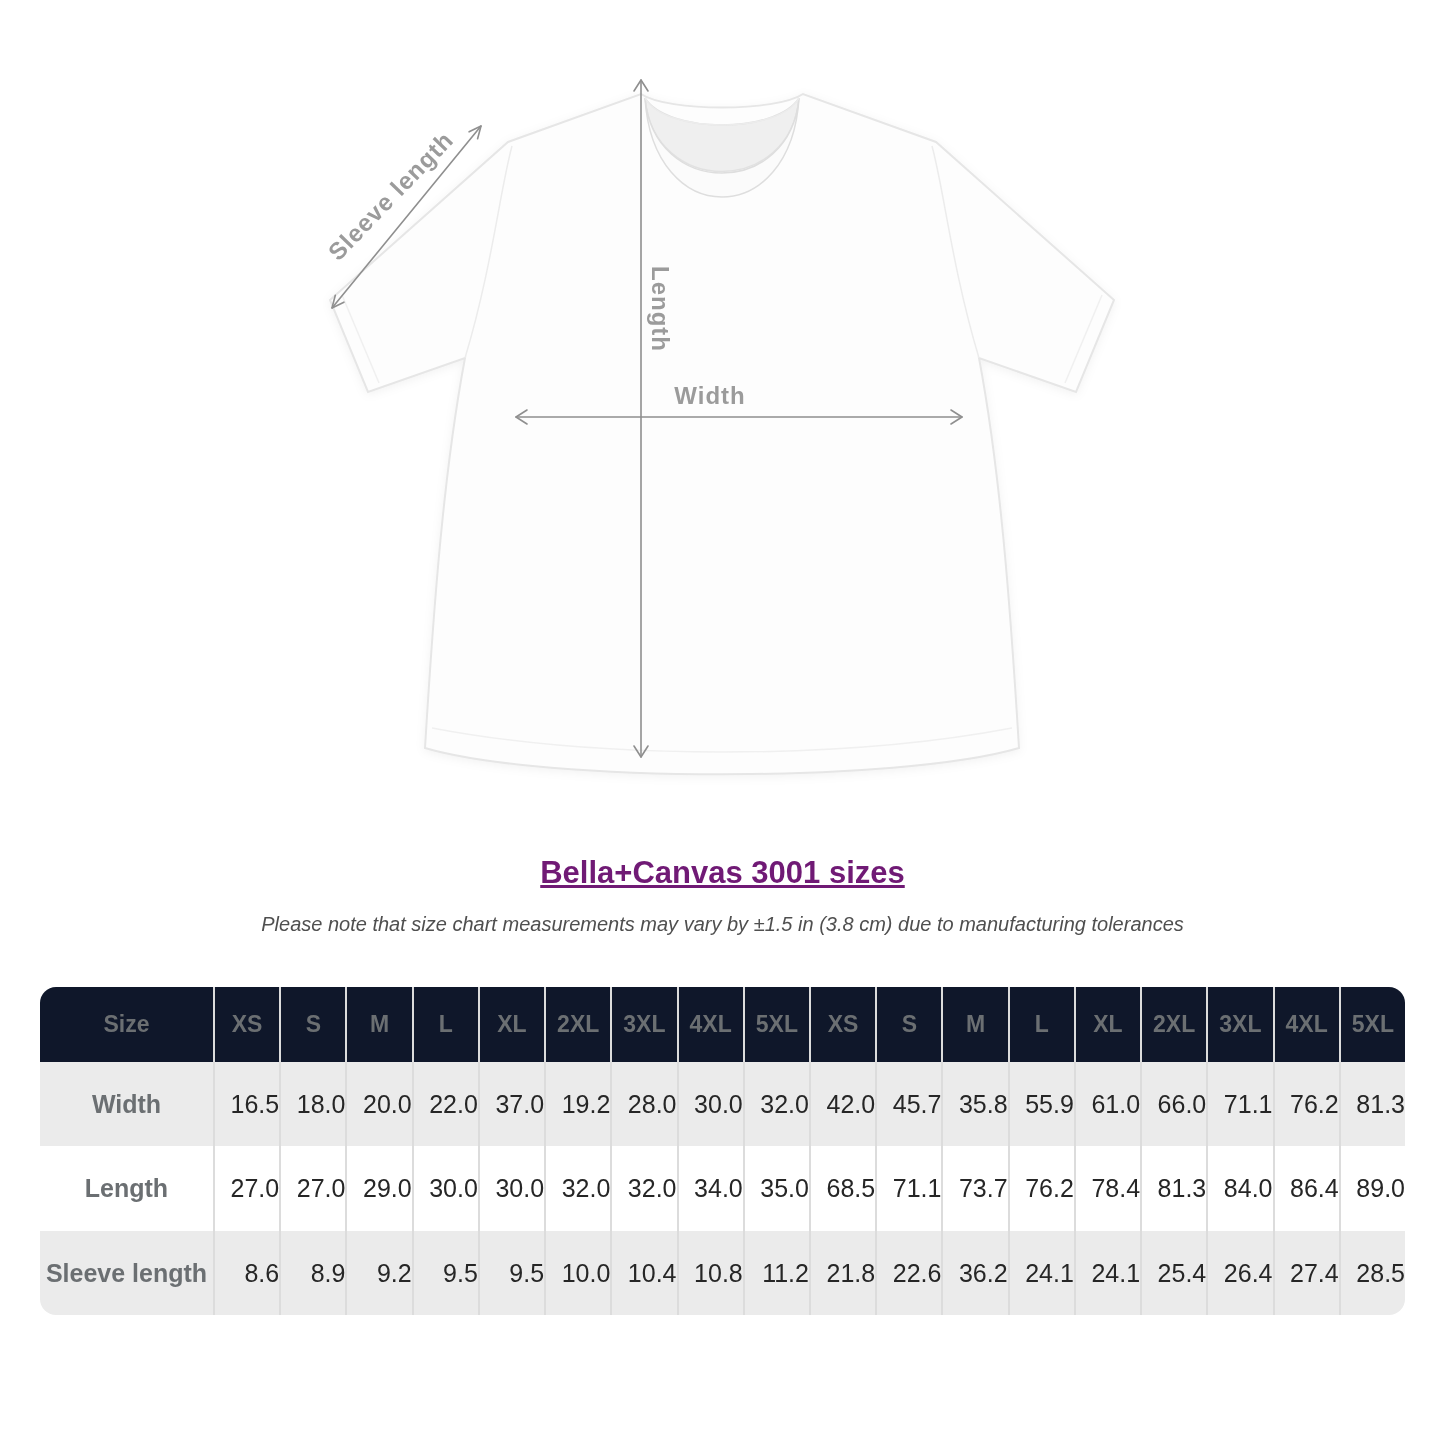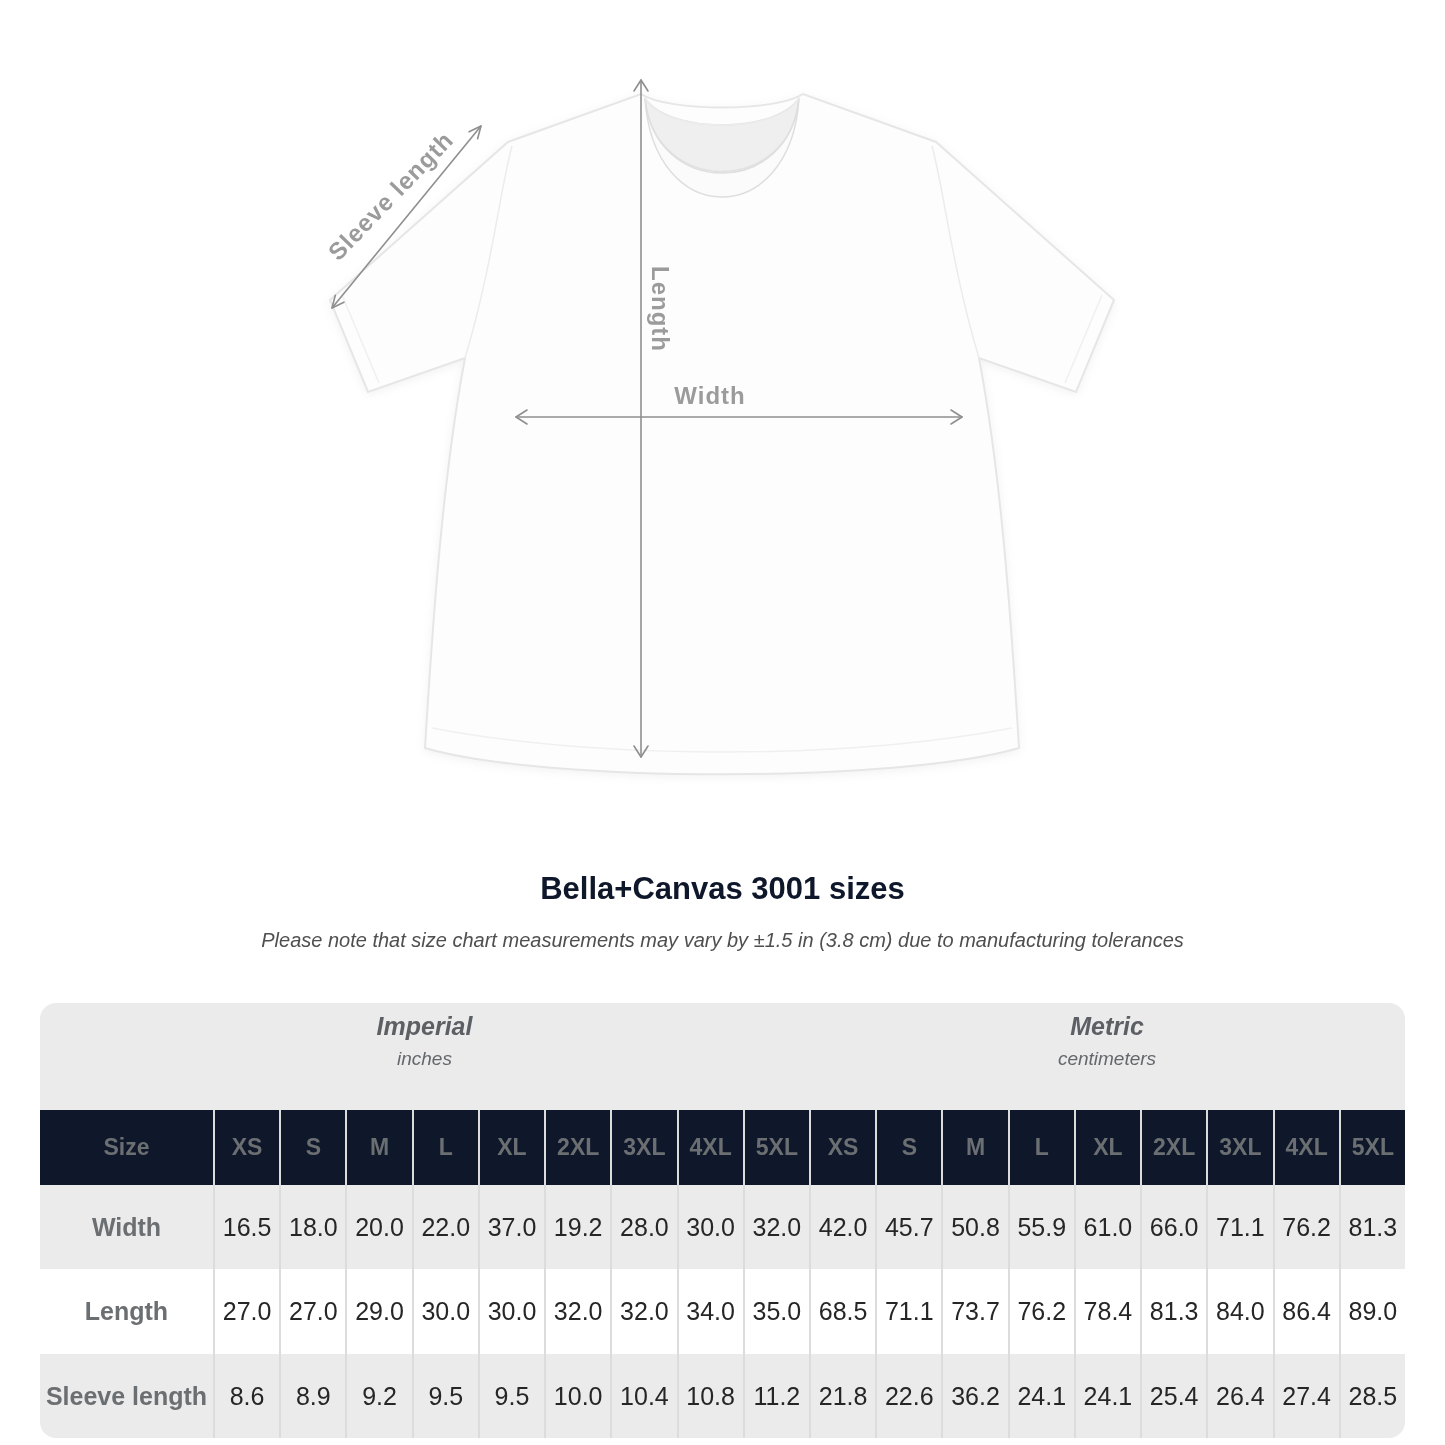--- a/index.html
+++ b/index.html
@@ -41,26 +41,27 @@
   .dim-label {
     fill: #9b9b9b;
     font-size: 24px;
     font-weight: bold;
     letter-spacing: 1px;
   }
 
   
   .title-section { text-align: center; }
   .chart-title {
-    margin: 16px;
+    margin: 0;
     padding-top: 10px;
     font-size: 31px;
     line-height: 36px;
     font-weight: bold;
-    color: #0f172a;
+    color: #701a75;
+    text-decoration: underline;
   }
   .chart-subtitle {
     margin: 22px 0 0 0;
     font-size: 20px;
     line-height: 23px;
     font-style: italic;
     color: #4f4f4f;
   }
 
   
@@ -112,20 +113,21 @@
   }
   tr.data-row th {
     font-size: 25px;
     font-weight: bold;
     color: #6b6f72;
   }
   tr.data-row td {
     font-size: 25px;
     font-weight: normal;
     color: #262626;
+    text-align: right;
   }
   tr.row-gray  > * { background: #ebebeb; height: 84px; }
   tr.row-white > * { background: #ffffff; height: 85px; }
   tr.size-row > *:not(:first-child),
   tr.data-row > *:not(:first-child) {
     border-left: 2px solid #dcdcdc;
   }
 </style>
 </head>
 <body>
@@ -215,30 +217,20 @@
           <col>
           <col>
           <col>
           <col>
           <col>
           <col>
           <col>
           <col>
       </colgroup>
       <thead>
-        <tr class="band-row">
-          <th colspan="10">
-            <div class="group-name">Imperial</div>
-            <div class="group-unit">inches</div>
-          </th>
-          <th colspan="9">
-            <div class="group-name">Metric</div>
-            <div class="group-unit">centimeters</div>
-          </th>
-        </tr>
         <tr class="size-row">
           <th>Size</th>
           <th>XS</th>
           <th>S</th>
           <th>M</th>
           <th>L</th>
           <th>XL</th>
           <th>2XL</th>
           <th>3XL</th>
           <th>4XL</th>
@@ -261,21 +253,21 @@
           <td>18.0</td>
           <td>20.0</td>
           <td>22.0</td>
           <td>37.0</td>
           <td>19.2</td>
           <td>28.0</td>
           <td>30.0</td>
           <td>32.0</td>
           <td>42.0</td>
           <td>45.7</td>
-          <td>50.8</td>
+          <td>35.8</td>
           <td>55.9</td>
           <td>61.0</td>
           <td>66.0</td>
           <td>71.1</td>
           <td>76.2</td>
           <td>81.3</td>
         </tr>
         <tr class="data-row row-white">
           <th>Length</th>
           <td>27.0</td>

